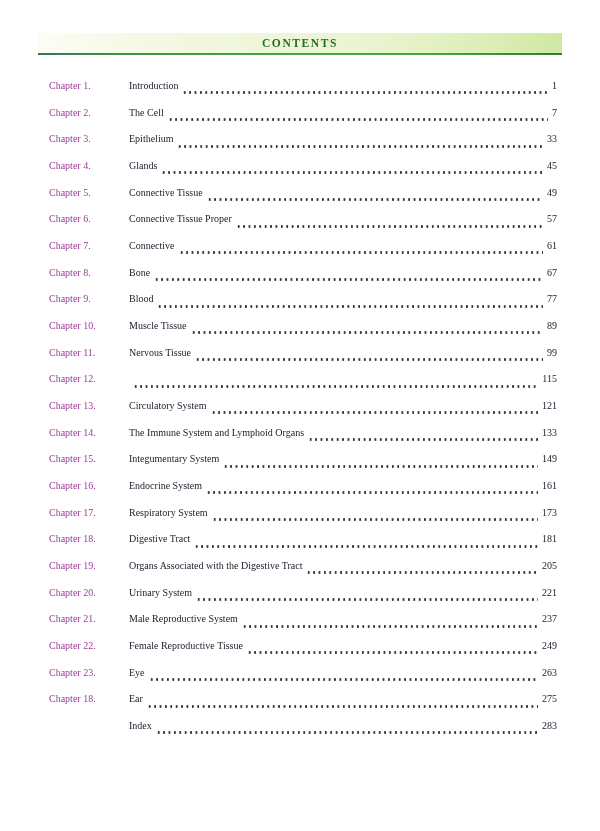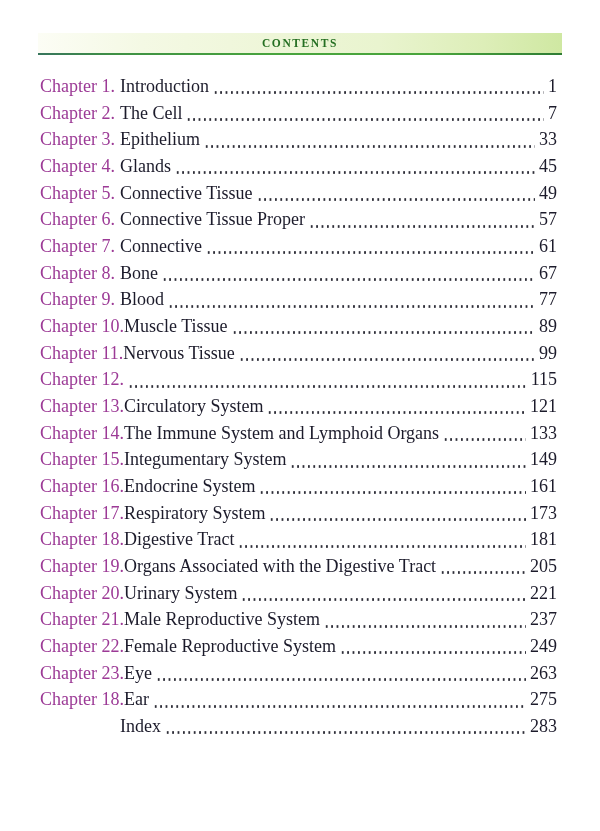--- a/index.html
+++ b/index.html
@@ -49,22 +49,23 @@
     position: absolute;
     left: 40px;
     top: 73px;
     width: 517px; 
   }
   .row {
     display: flex;
     align-items: center;
     height: 26.68px;
     line-height: 26.68px;
-    font-size: 18px;
+    font-size: 10px;
     white-space: nowrap;
+    margin-left: 9px;
   }
   .label {
     flex: 0 0 80px;
     color: var(--chapter-color, #9c3a96);
   }
   .title {
     color: var(--title-color, #1c1b2b);
   }
   .leader {
     flex: 1 1 auto;
@@ -232,21 +233,21 @@
 
   <div class="row">
     <span class="label">Chapter 21.</span>
     <span class="title">Male Reproductive System</span>
     <span class="leader"></span>
     <span class="pagenum">237</span>
   </div>
 
   <div class="row">
     <span class="label">Chapter 22.</span>
-    <span class="title">Female Reproductive System</span>
+    <span class="title">Female Reproductive Tissue</span>
     <span class="leader"></span>
     <span class="pagenum">249</span>
   </div>
 
   <div class="row">
     <span class="label">Chapter 23.</span>
     <span class="title">Eye</span>
     <span class="leader"></span>
     <span class="pagenum">263</span>
   </div>

